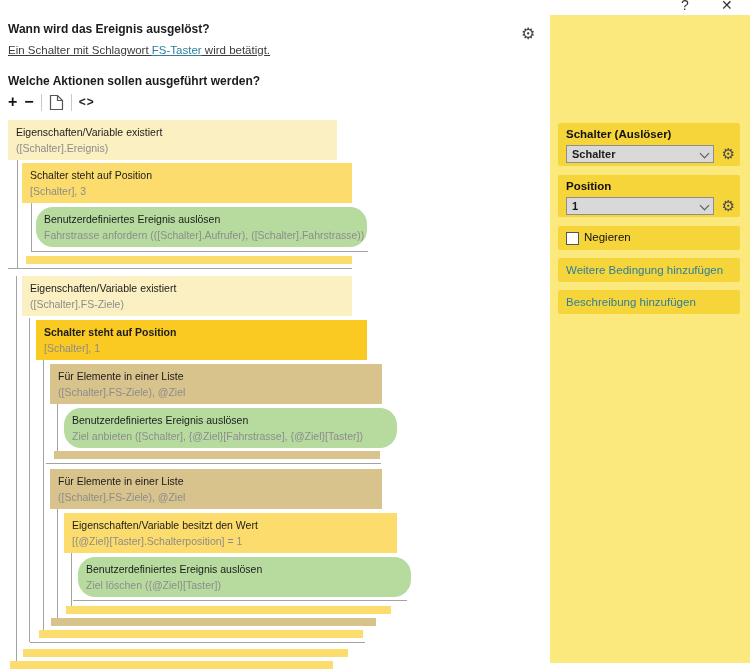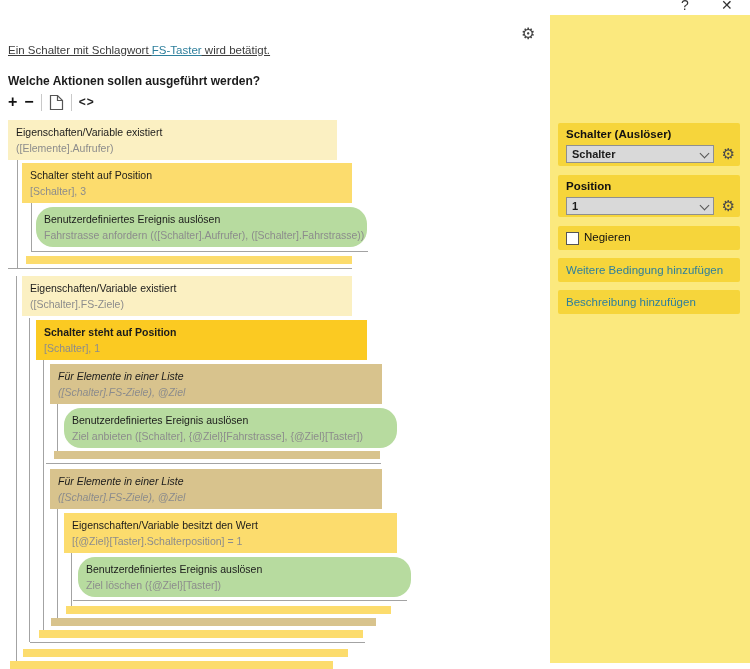--- a/index.html
+++ b/index.html
@@ -25,21 +25,21 @@
   .tb-icon{cursor:pointer;display:flex;align-items:center;}
 
   
   .block{position:absolute;height:40px;box-sizing:border-box;padding:5px 8px 8px 8px;font-size:10.5px;cursor:pointer;}
   .block .t{color:#1b1b1b;line-height:15px;white-space:nowrap;}
   .block .s{color:#8c8c8c;line-height:16px;white-space:nowrap;}
   .pale{background:#fbf0c2;}
   .yellow{background:#fcdc6d;}
   .gold{background:#fbca22;}
   .gold .t{font-weight:bold;}
-  .tan{background:#d8c38d;font-style:italic;}
+  .tan{background:#d8c38d;}
   .green{background:#b7db9f;border-radius:17px;}
   .vline{position:absolute;width:1px;background:#a3a3a3;}
   .hline{position:absolute;height:1px;background:#a3a3a3;}
   .bar{position:absolute;height:8px;}
   .bar.y{background:#fcdc6d;}
   .bar.t2{background:#d8c38d;}
 
   
   #panel{position:absolute;left:550px;top:15px;width:226px;height:648px;background:#fbe97e;}
   .pbox{position:absolute;left:8px;width:182px;background:#f6d53b;border-radius:2px;box-sizing:border-box;}
@@ -52,41 +52,42 @@
   .plink{position:absolute;left:8px;top:6px;font-size:11.5px;color:#2e7f9c;cursor:pointer;white-space:nowrap;}
 </style>
 </head>
 <body>
 
 <div id="app">
 
   <div class="winbtn" id="help-btn">?</div>
   <div class="winbtn" id="close-btn">✕</div>
 
+  <div class="h1" style="top:22px">Wann wird das Ereignis ausgelöst?</div>
   <div id="hdr-gear">⚙</div>
   <div class="sentence"><span>Ein Schalter mit Schlagwort </span><span class="kw-link">FS-Taster</span><span> wird betätigt.</span></div>
 
   <div class="h1" style="top:74px">Welche Aktionen sollen ausgeführt werden?</div>
   <div class="toolbar">
     <span class="tb-btn">+</span>
     <span class="tb-btn">−</span>
     <span class="tb-sep"></span>
     <span class="tb-icon">
       <svg width="15" height="17" viewBox="0 0 15 17">
           <path d="M1.5 1.5 H8.5 L13.5 6.5 V15.5 H1.5 Z" fill="#ffffff" stroke="#555" stroke-width="1.2"></path>
           <path d="M8.5 1.5 V6.5 H13.5" fill="none" stroke="#555" stroke-width="1.2"></path>
         </svg>
     </span>
     <span class="tb-sep"></span>
     <span class="tb-code">&lt;&gt;</span>
   </div>
 
   <div class="block pale" style="left:8px;top:120px;width:329px">
     <div class="t">Eigenschaften/Variable existiert</div>
-    <div class="s">([Elemente].Aufrufer)</div>
+    <div class="s">([Schalter].Ereignis)</div>
   </div>
   <div class="block yellow" style="left:22px;top:163px;width:330px">
     <div class="t">Schalter steht auf Position</div>
     <div class="s">[Schalter], 3</div>
   </div>
   <div class="block green" style="left:36px;top:207px;width:331px">
     <div class="t">Benutzerdefiniertes Ereignis auslösen</div>
     <div class="s">Fahrstrasse anfordern (([Schalter].Aufrufer), ([Schalter].Fahrstrasse))</div>
   </div>
 

